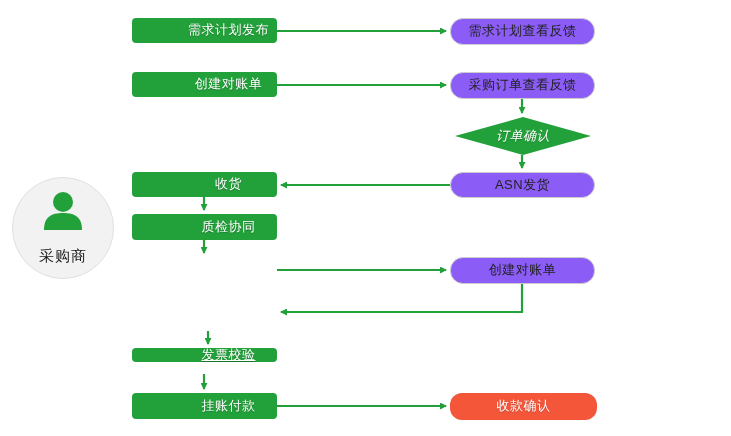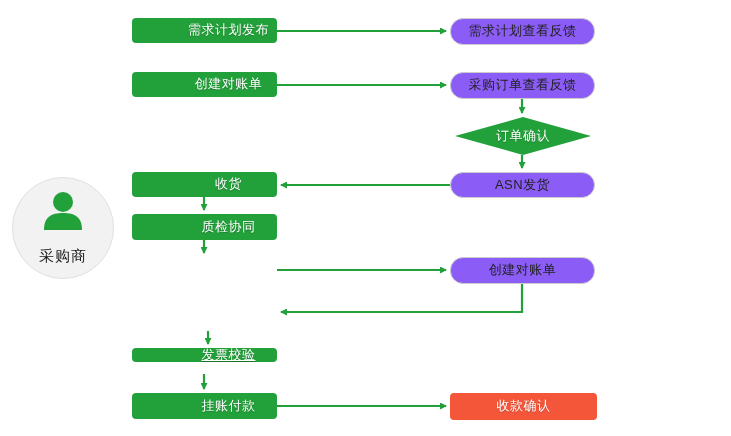--- a/index.html
+++ b/index.html
@@ -40,21 +40,21 @@
   }
   .node-grey {
     background: #8b5cf6;
     color: #222222;
     border: 1px solid #cccccc;
     border-radius: 13px;
   }
   .node-red {
     background: #f4563a;
     color: #ffffff;
-    border-radius: 4px;
+    border-radius: 12px;
     text-shadow: 0 1px 1px rgba(0,0,0,0.2);
   }
 
   
   .diamond {
     position: absolute;
     z-index: 5;
   }
   .diamond svg {
     display: block;
@@ -65,20 +65,21 @@
   .diamond .dlabel {
     position: absolute;
     top: 0; left: 0;
     width: 100%;
     height: 100%;
     display: flex;
     align-items: center;
     justify-content: center;
     font-size: 13px;
     letter-spacing: 0.5px;
+    font-style: italic;
   }
   .diamond-green .dlabel { color: #ffffff; text-shadow: 0 1px 1px rgba(0,0,0,0.25); }
   .diamond-grey  .dlabel { color: #222222; }
 
   
   .actor {
     position: absolute;
     width: 100px;
     height: 100px;
     border-radius: 50%;

